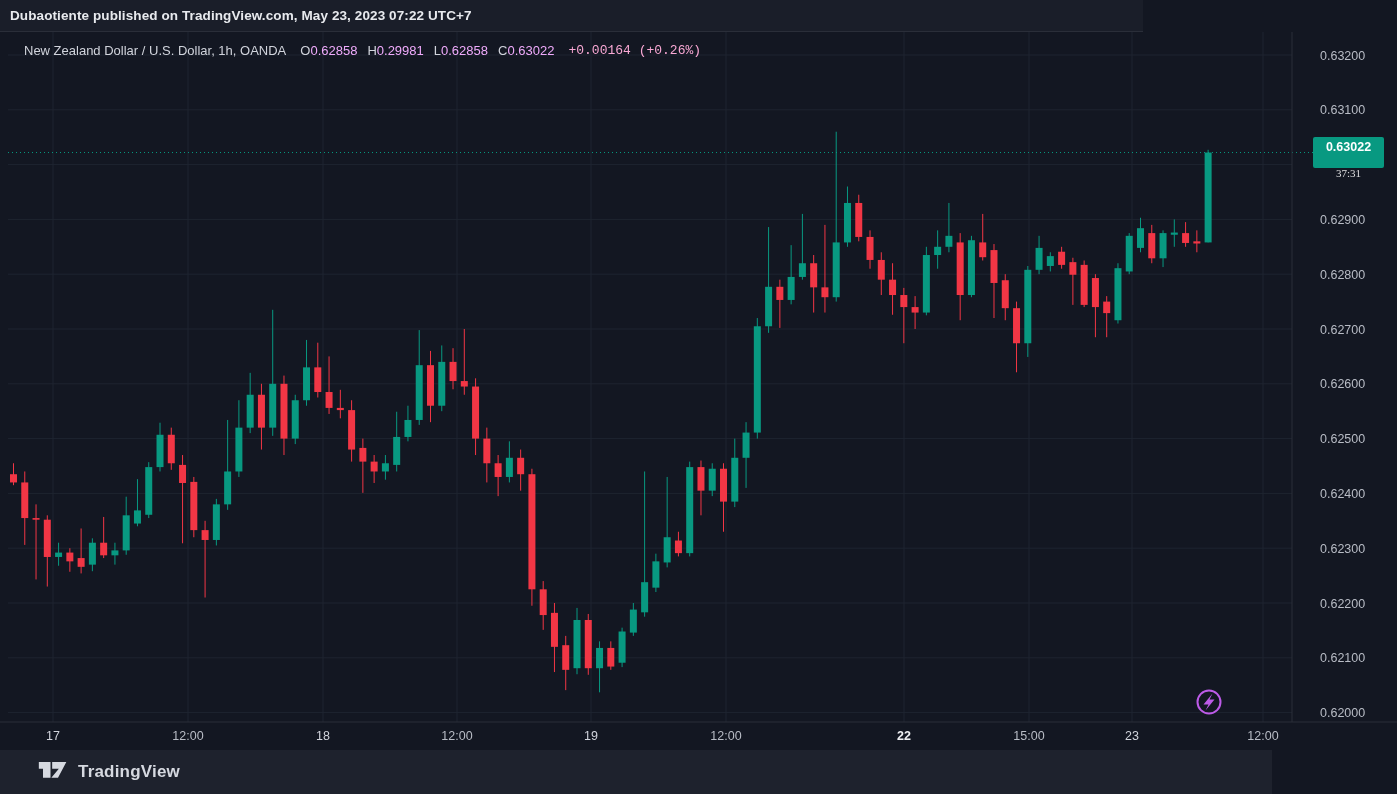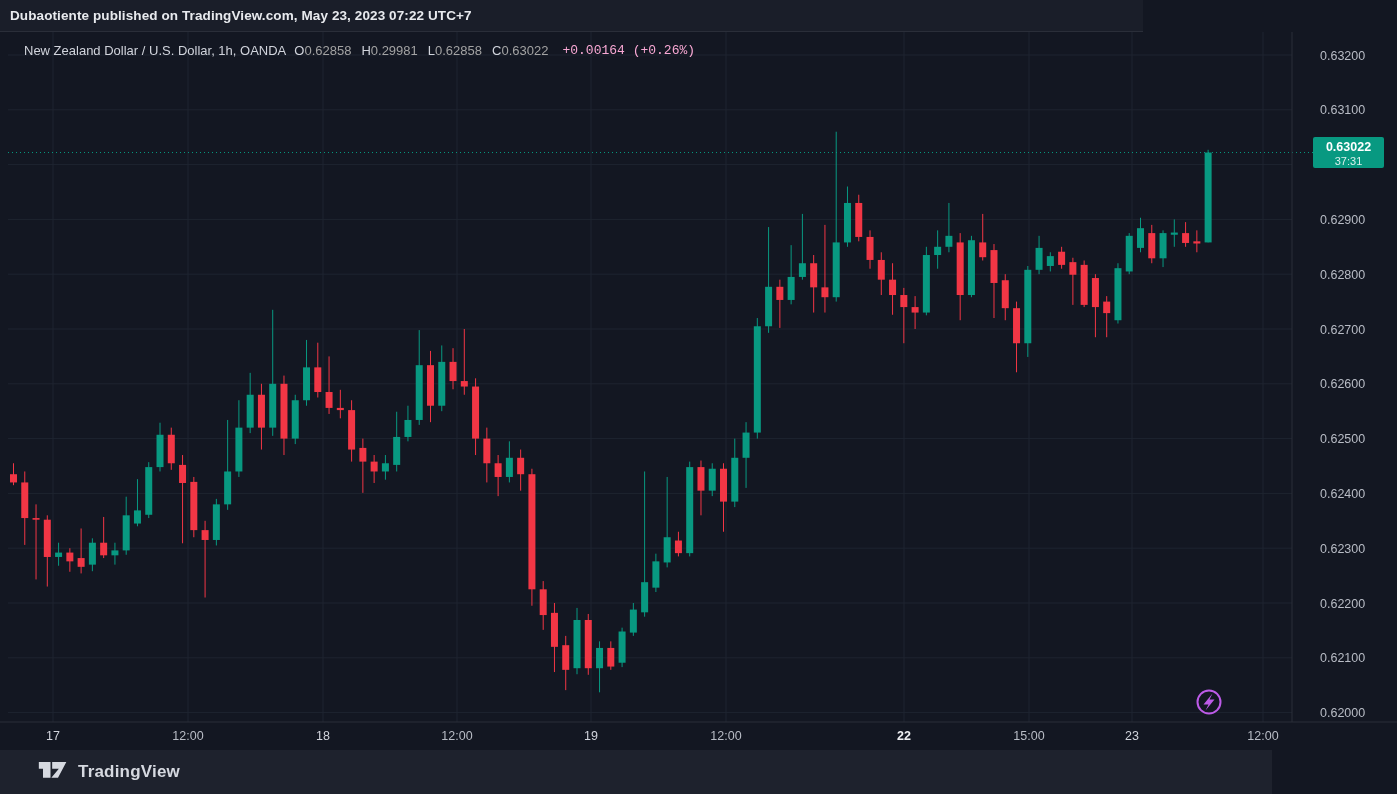--- a/index.html
+++ b/index.html
@@ -6,29 +6,29 @@
   body{width:1397px;height:794px;position:relative;overflow:hidden;
        font-family:"Liberation Sans","DejaVu Sans",sans-serif;-webkit-font-smoothing:antialiased;}
   #chart-bg{position:absolute;left:0;top:32px;width:1397px;height:718px;background:#131722;}
   #chart-svg{position:absolute;left:0;top:0;width:1397px;height:794px;}
   
   #top-bar{position:absolute;left:0;top:0;width:1143px;height:32px;background:#1a1e29;
            border-bottom:1px solid #2a2e39;display:flex;align-items:center;box-sizing:border-box;}
   #top-bar .pub{margin-left:10px;color:#e8eaee;font-size:13.5px;font-weight:bold;letter-spacing:.1px;}
   
   #legend{position:absolute;left:24px;top:43px;display:flex;align-items:center;font-size:13px;white-space:nowrap;}
-  #legend .title{color:#d1d4dc;margin-right:8px;}
+  #legend .title{color:#d1d4dc;margin-right:14px;}
   #legend .grp{margin-right:10px;color:#d1d4dc;}
-  #legend .grp .v{color:#a3a3a3;margin-top:15px;}
+  #legend .grp .v{color:#f0abfc;margin-top:15px;}
   #legend .chg{color:#f9a8d4;margin-left:4px;font-family:Liberation Mono, monospace;}
   
   #badge{position:absolute;left:1313px;top:137px;width:71px;height:31px;background:#089981;
          border-radius:2px;color:#fff;text-align:center;line-height:1;z-index:3;}
   #badge .p{font-size:12.5px;font-weight:bold;margin-top:4px;}
-  #badge .cd{font-size:11px;margin-top:2px;color:rgba(255,255,255,.85);}
+  #badge .cd{font-size:11px;margin-top:14px;color:rgba(255,255,255,.85);font-family:Liberation Serif, serif;}
   
   #bottom-bar{position:absolute;left:0;top:750px;width:1272px;height:44px;background:#1e222d;
               display:flex;align-items:center;}
   #bottom-bar .logo{margin-left:38px;display:flex;align-items:center;}
   #bottom-bar .brand{margin-left:10px;color:#d6d9e0;font-size:17px;font-weight:600;letter-spacing:.2px;}
 </style>
 </head>
 <body>
 
 <div id="chart-bg"></div>

